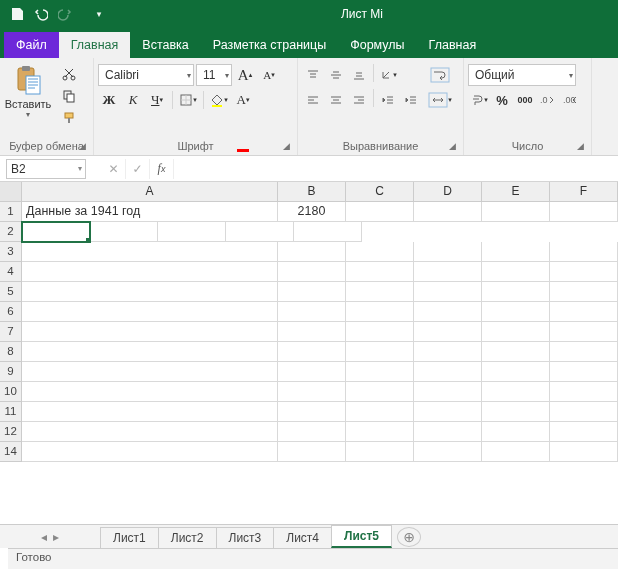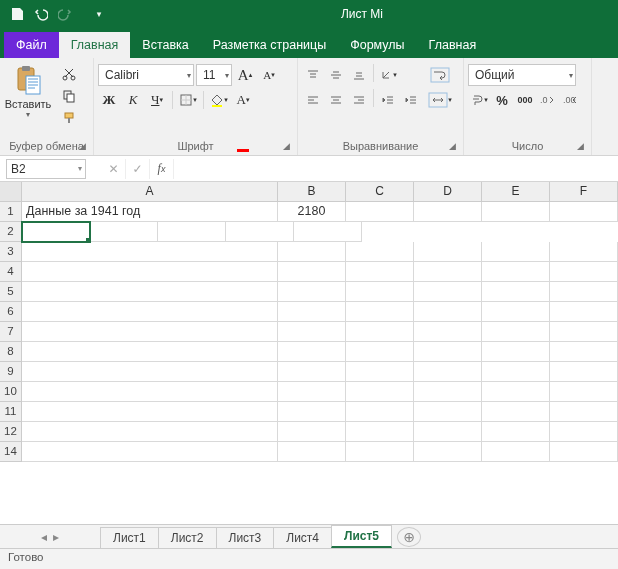--- a/index.html
+++ b/index.html
@@ -81,21 +81,21 @@
 
 
 .sheetbar { position:absolute; bottom:21px; left:0; right:0; height:24px; background:#f3f3f3; border-top:1px solid #ccc; display:flex; align-items:center; }
 .sheet-nav { width:100px; display:flex; justify-content:center; gap:6px; color:#888; }
 .sheet-tabs { display:flex; align-items:flex-end; height:100%;justify-content:space-between; }
 .sheet-tab { padding: 3px 12px; border:1px solid #ccc; border-bottom:none; background:#f3f3f3; font-size:12px; color:#444; margin-right:-1px; }
 .sheet-tab.active { background:#fff; border-bottom:2px solid #217346; font-weight:600; color:#217346; }
 .sheet-add { width:24px; height:20px; display:flex; align-items:center; justify-content:center; color:#888; border:1px solid #ccc; border-radius:50%; margin-left:6px; font-size:14px; }
 
 
-.status { position:absolute; bottom:0; left:0; right:0; height:21px; background:#f3f3f3; border-top:1px solid #ccc; font-size:11.5px; color:#555; padding:2px 8px; }
+.status { position:absolute; bottom:0; left:8px; right:0; height:21px; background:#f3f3f3; border-top:1px solid #ccc; font-size:11.5px; color:#555; padding:2px 8px; }
 
 svg { display:block; }
 </style>
 </head>
 <body>
 
 <div class="titlebar">
   <div class="qat">
     <div class="qat-btn">
       <svg width="14" height="14" viewBox="0 0 14 14">

